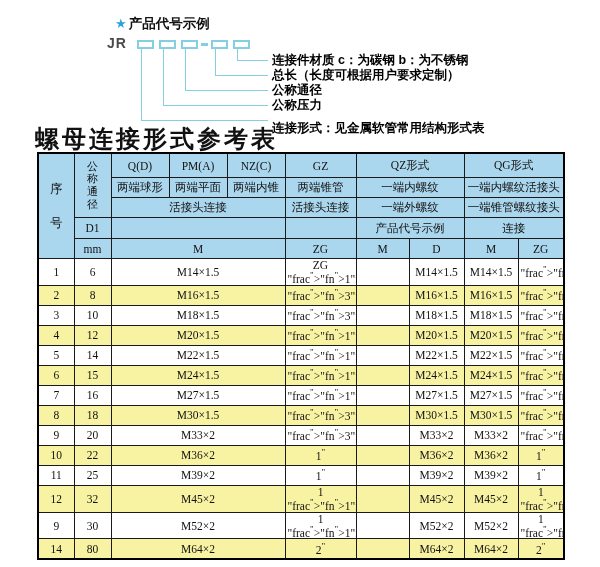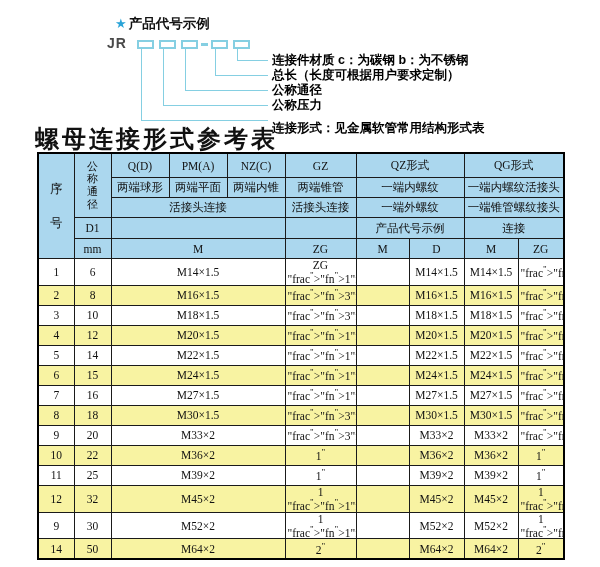--- a/index.html
+++ b/index.html
@@ -281,21 +281,21 @@
           <td>30</td>
           <td colspan="3">M52×2</td>
           <td>1 <span class="&lt;span">"</span>frac<span class="dq">"</span>&gt;<span class="&lt;span">"</span>fn<span class="dq">"</span>&gt;1<span class="&lt;span">"</span>fd&gt;2</td>
           <td></td>
           <td>M52×2</td>
           <td>M52×2</td>
           <td>1 <span class="&lt;span">"</span>frac<span class="dq">"</span>&gt;<span class="&lt;span">"</span>fn&gt;1fd&gt;2</td>
         </tr>
         <tr class="alt">
           <td>14</td>
-          <td>50</td>
+          <td>80</td>
           <td colspan="3">M64×2</td>
           <td>2<span class="dq">"</span></td>
           <td></td>
           <td>M64×2</td>
           <td>M64×2</td>
           <td>2<span class="dq">"</span></td>
         </tr>
       </tbody>
   </table>
 

